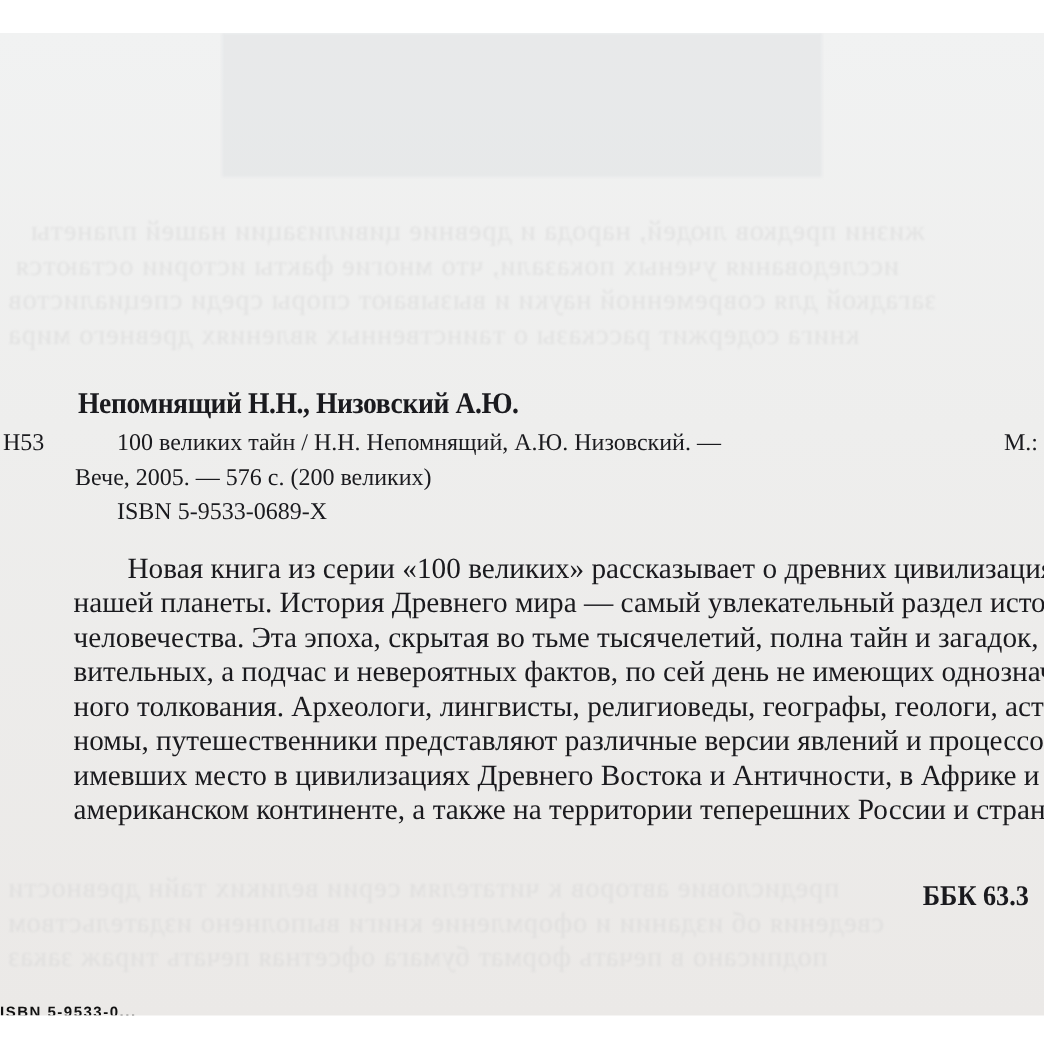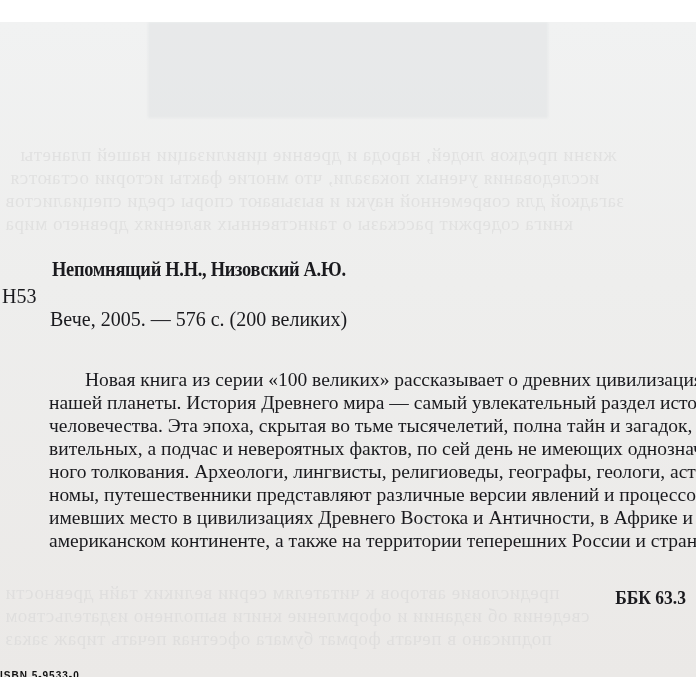--- a/index.html
+++ b/index.html
@@ -41,21 +41,21 @@
       left: 148px;
       top: 0px;
       width: 400px;
       height: 96px;
       background: rgba(215, 218, 220, 0.35);
       filter: blur(1px);
     }
     .line {
       position: absolute;
       white-space: nowrap;
-      font-size: 20px;
+      font-size: 16px;
       line-height: 24px;
     }
     .authors {
       left: 52px;
       top: 235px;
       font-weight: bold;
       font-size: 20px;
       letter-spacing: -0.3px;
       transform: scaleX(0.92);
       transform-origin: left center;
@@ -134,23 +134,28 @@
   <div class="bleed" style="left:5px; top:168px;">загадкой для современной науки и вызывают споры среди специалистов</div>
   <div class="bleed" style="left:5px; top:191px;">книга содержит рассказы о таинственных явлениях древнего мира</div>
   <div class="bleed" style="left:5px; top:560px;">предисловие авторов к читателям серии великих тайн древности</div>
   <div class="bleed" style="left:5px; top:583px;">сведения об издании и оформление книги выполнено издательством</div>
   <div class="bleed" style="left:5px; top:606px;">подписано в печать формат бумага офсетная печать тираж заказ</div>
 
   <div class="line authors">Непомнящий  Н.Н., Низовский А.Ю.</div>
 
   <div class="line code">Н53</div>
 
+  <div class="line title-line">
+    <span>100 великих тайн / Н.Н. Непомнящий, А.Ю. Низовский. —</span>
+    <span>М.:</span>
+  </div>
 
   <div class="line pub-line">Вече, 2005. — 576 с. (200 великих)</div>
 
+  <div class="line isbn">ISBN 5-9533-0689-X</div>
 
   <div class="annotation">
     <span class="ln first">Новая книга из серии «100 великих» рассказывает о древних цивилизациях</span>
     <span class="ln">нашей планеты. История Древнего мира — самый увлекательный раздел истории</span>
     <span class="ln">человечества. Эта эпоха, скрытая во тьме тысячелетий, полна тайн и загадок, уди-</span>
     <span class="ln">вительных, а подчас и невероятных фактов, по сей день не имеющих однознач-</span>
     <span class="ln">ного толкования. Археологи, лингвисты, религиоведы, географы, геологи, астро-</span>
     <span class="ln">номы, путешественники представляют различные версии явлений и процессов,</span>
     <span class="ln">имевших место в цивилизациях Древнего Востока и Античности, в Африке и на</span>
     <span class="ln last">американском континенте, а также на территории теперешних России и стран СНГ.</span>

